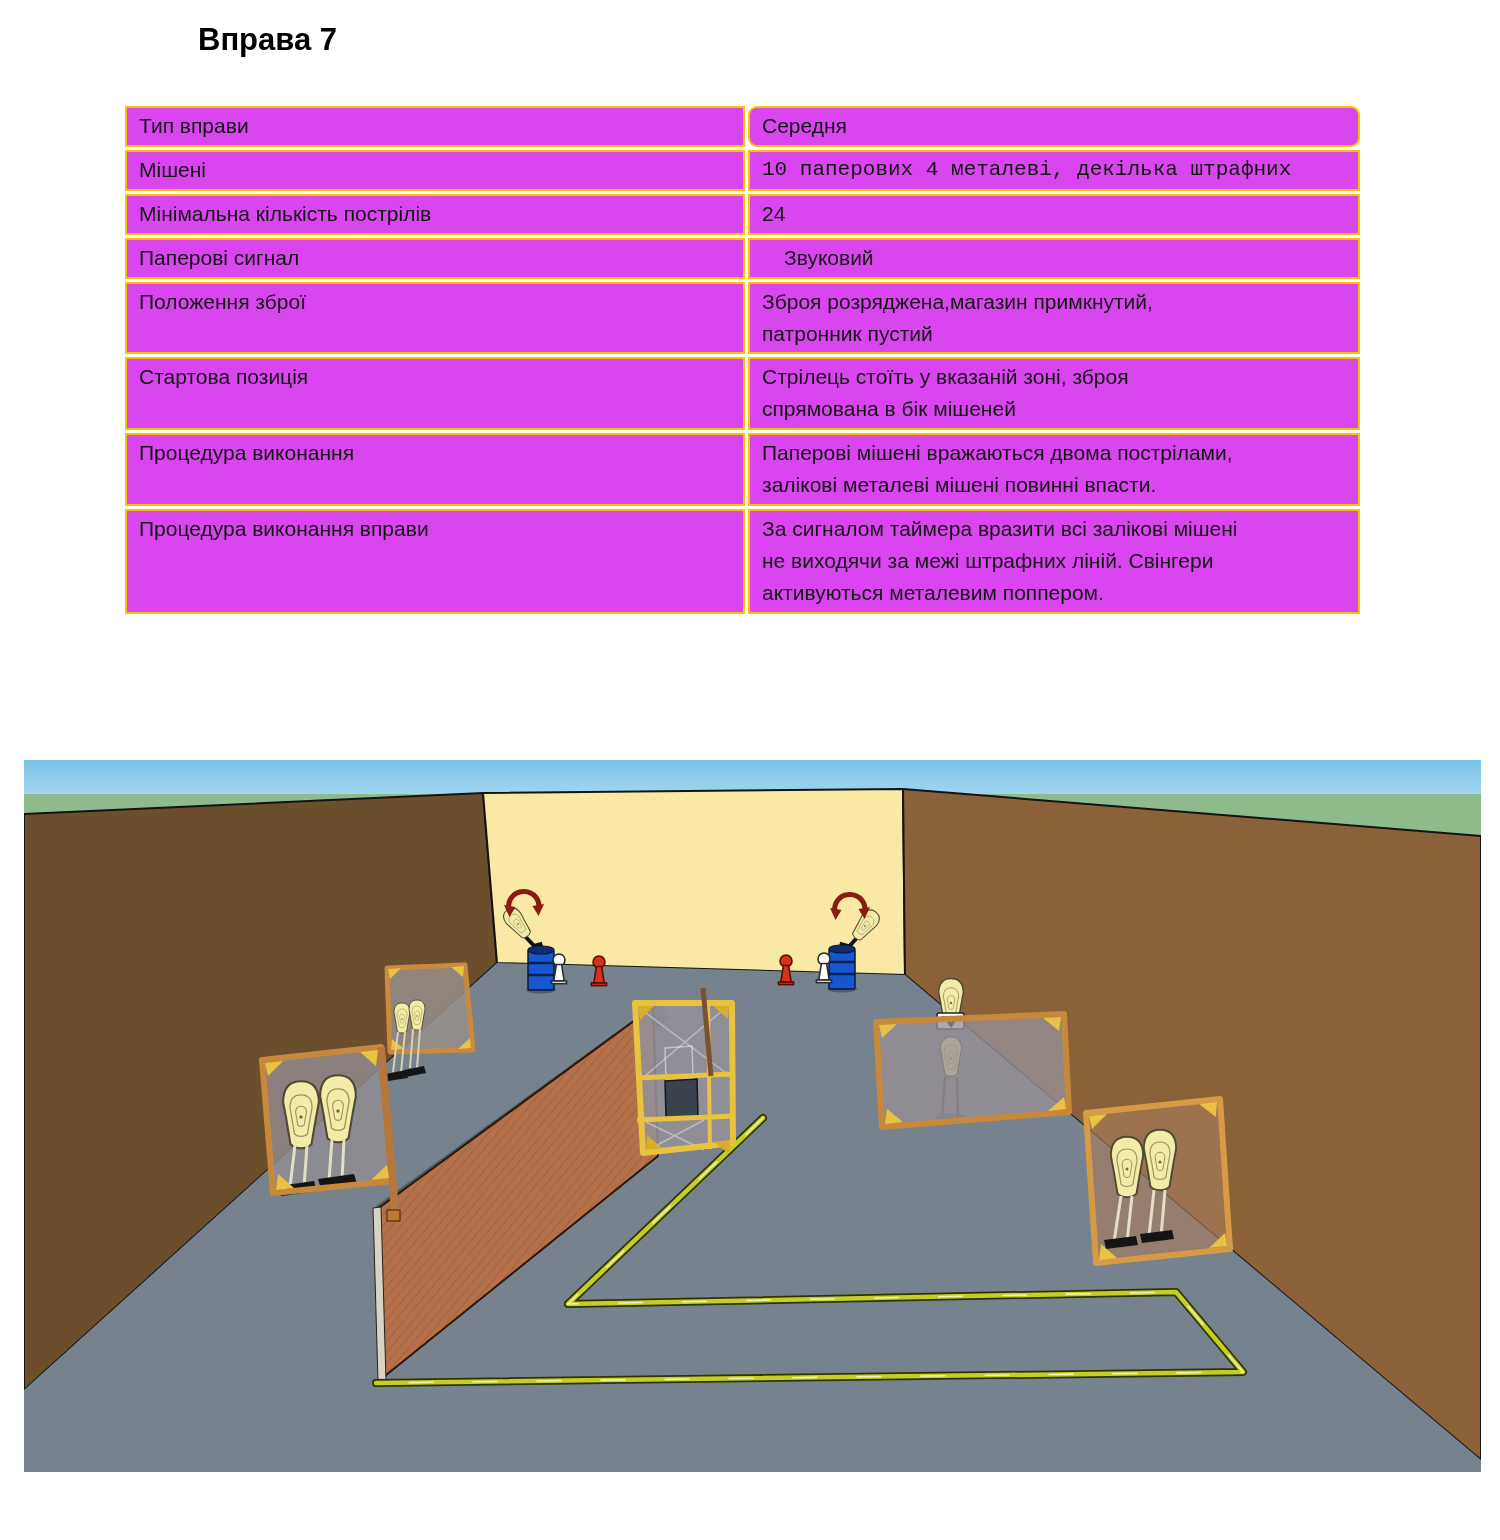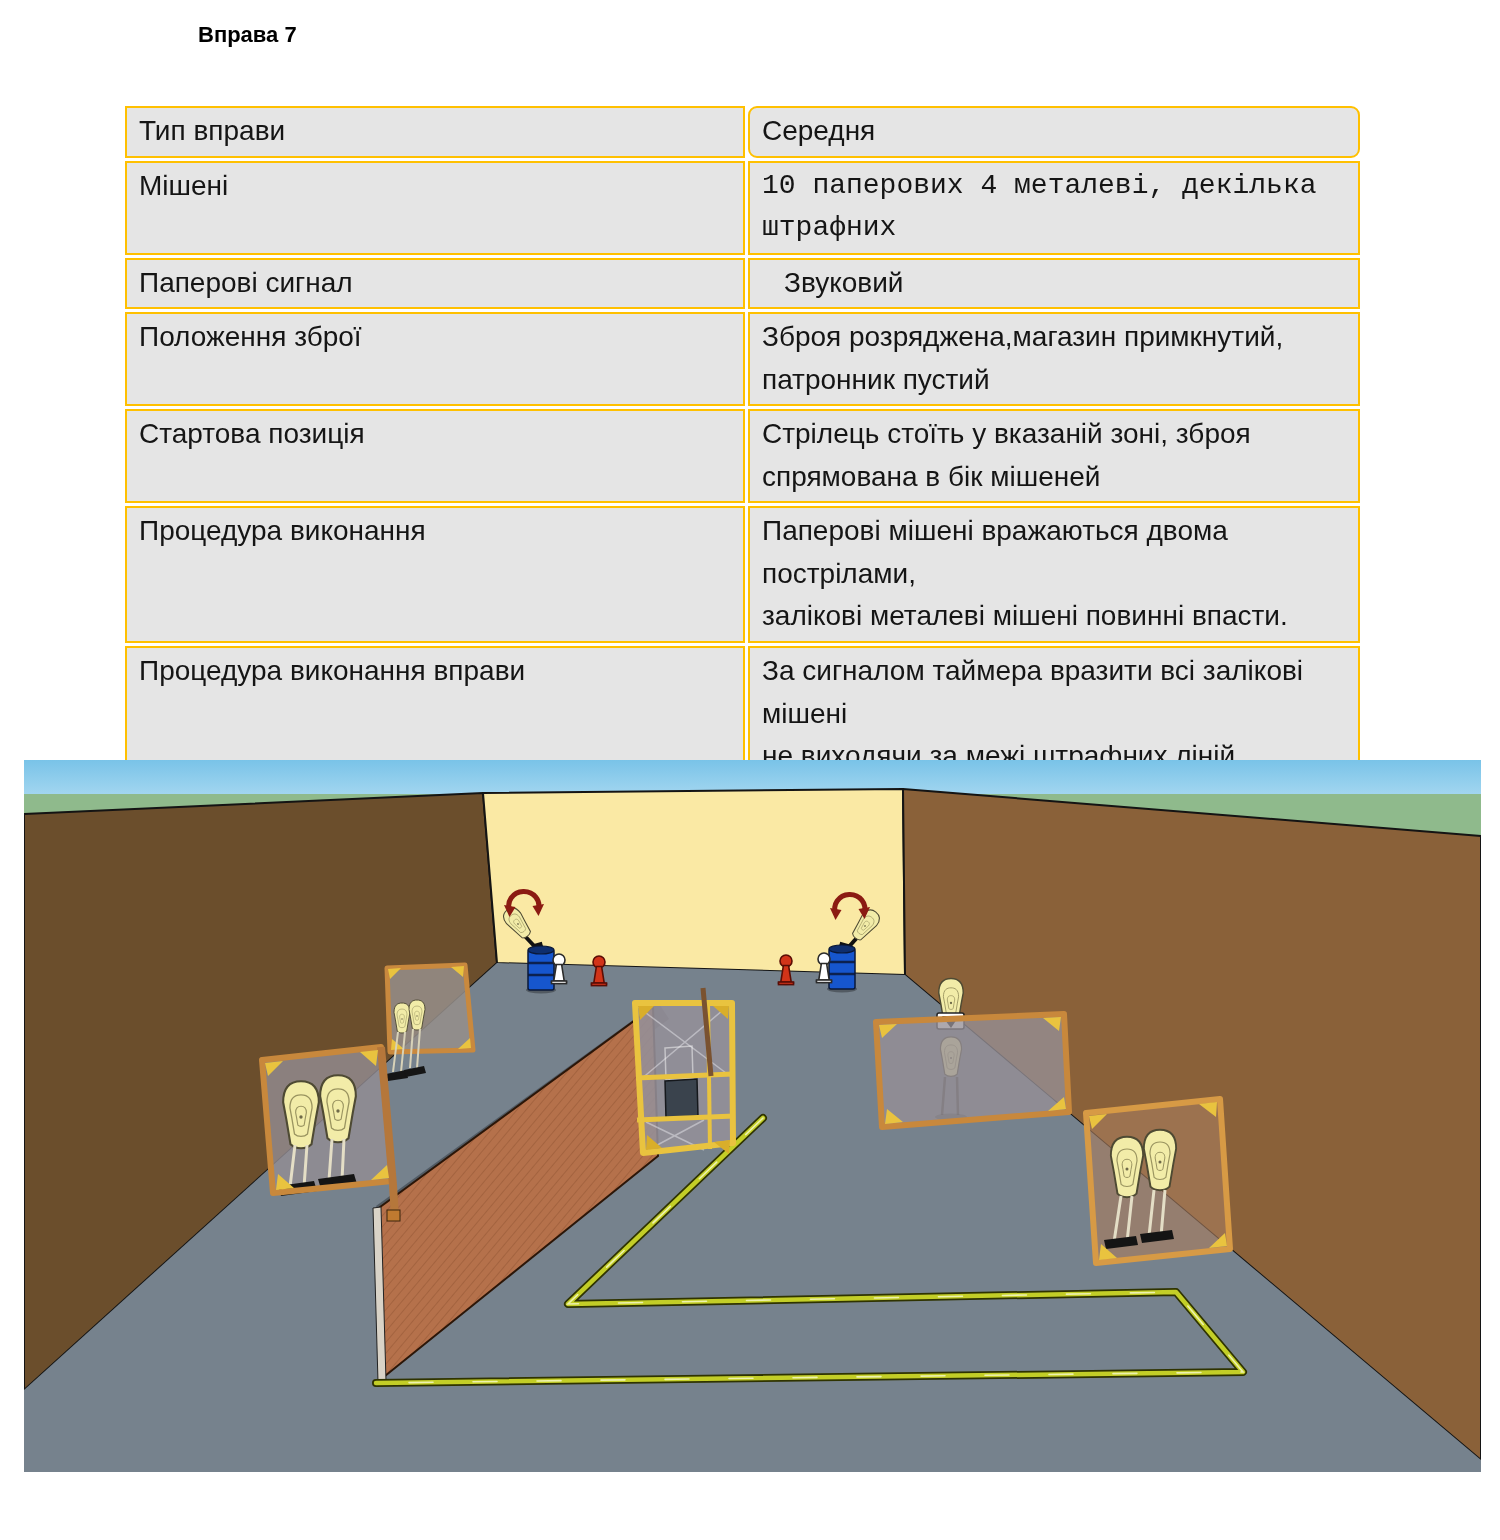--- a/index.html
+++ b/index.html
@@ -1,40 +1,44 @@
 <!DOCTYPE html>
 <html><head>
 <meta charset="utf-8">
 <style>
   html,body{margin:0;padding:0;background:#fff;}
   #page{position:relative;width:1500px;height:1540px;background:#ffffff;overflow:hidden;
         font-family:"Liberation Sans",sans-serif;color:#111;}
-  .page-title{position:absolute;left:198px;top:22px;margin:0;font-size:22px;font-weight:700;color:#000;}
+  .page-title{position:absolute;left:198px;top:22px;margin:0;font-size:31px;font-weight:700;color:#000;}
   .ex-table{position:absolute;left:122px;top:103px;width:1241px;border-collapse:separate;border-spacing:3px;table-layout:fixed;}
-  .ex-table td{border:2px solid #FFC000;font-size:28px;line-height:1.52;color:#151515;
-               padding:2px 12px 3px 12px;vertical-align:top;white-space:pre-line;background:#e5e5e5;}
+  .ex-table td{border:2px solid #FFC000;font-size:21px;line-height:1.52;color:#151515;
+               padding:2px 12px 3px 12px;vertical-align:top;white-space:pre-line;background:#d946ef;}
   .ex-table td.lbl{width:592px;}
   .scene-wrap{position:absolute;left:24px;top:760px;width:1457px;height:712px;}
 </style>
 </head>
 <body>
 
 <div id="page">
 
   <h1 class="page-title">Вправа 7</h1>
 
   <table class="ex-table">
     <tbody>
         <tr>
           <td class="lbl" style="border-color: rgb(255, 192, 0);">Тип вправи</td>
           <td class="val" style="border-color: rgb(255, 192, 0); border-radius: 9px;">Середня</td>
         </tr>
         <tr>
           <td class="lbl" style="border-color: rgb(255, 192, 0);">Мішені</td>
           <td class="val" style="border-color: rgb(255, 192, 0); font-family: Liberation Mono, monospace;">10 паперових 4 металеві, декілька штрафних</td>
+        </tr>
+        <tr>
+          <td class="lbl" style="border-color: rgb(255, 192, 0);">Мінімальна кількість пострілів</td>
+          <td class="val" style="border-color: rgb(255, 192, 0);">24</td>
         </tr>
         <tr>
           <td class="lbl" style="border-color: rgb(255, 192, 0);">Паперові сигнал</td>
           <td class="val" style="border-color: rgb(255, 192, 0); padding-left: 34px;">Звуковий</td>
         </tr>
         <tr>
           <td class="lbl" style="border-color: rgb(255, 192, 0);">Положення  зброї</td>
           <td class="val" style="border-color: rgb(255, 192, 0);">Зброя розряджена,магазин примкнутий,
 патронник пустий</td>
         </tr>

